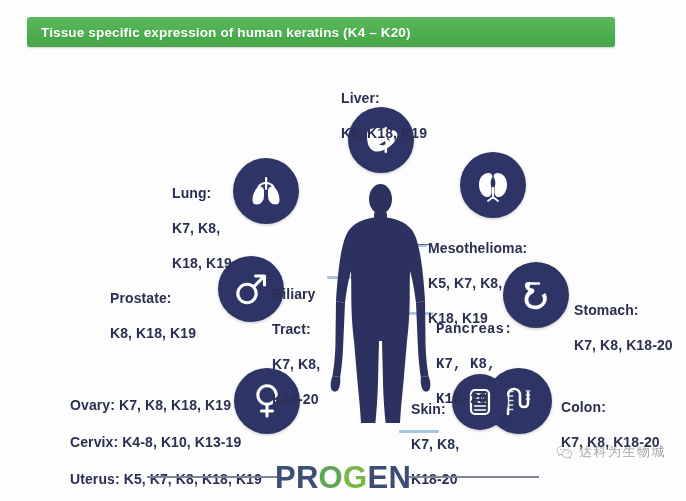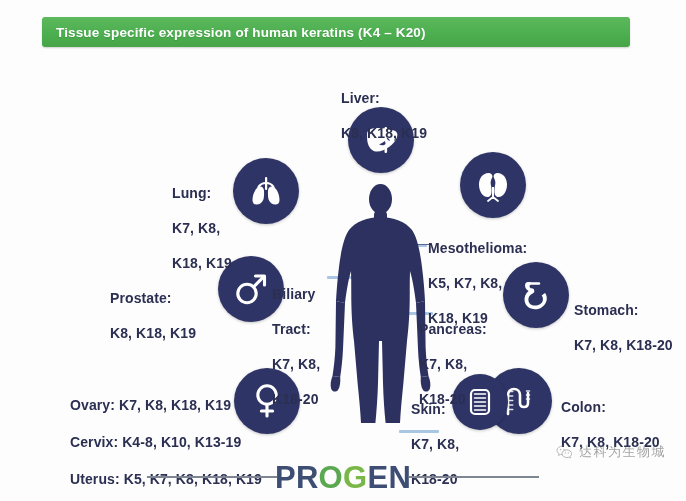--- a/index.html
+++ b/index.html
@@ -5,21 +5,21 @@
   html,body{margin:0;padding:0;}
   body{
     width:686px;height:501px;background:#ffffff;
     font-family:"Liberation Sans",sans-serif;
     overflow:hidden;position:relative;
   }
   #slide{position:absolute;inset:0;background:#fdfdfd;}
 
   
   #title-banner{
-    position:absolute;left:42px;top:17px;width:588px;height:30px;
+    position:absolute;left:27px;top:17px;width:588px;height:30px;
     background:linear-gradient(180deg,#5cb85c 0%,#4caf50 55%,#46a546 100%);
     border-radius:3px;display:flex;align-items:center;
     box-shadow:0 1px 2px rgba(0,0,0,.18);
   }
   #title-banner .txt{
     color:#ffffff;font-size:13.5px;font-weight:bold;
     letter-spacing:.15px;padding-left:14px;white-space:nowrap;
     text-shadow:0 1px 1px rgba(0,0,0,.12);
   }
 
@@ -245,21 +245,21 @@
     <span class="ln">Tract:</span>
     <span class="ln">K7, K8,</span>
     <span class="ln">K18-20</span>
   </div>
 
   <div class="lbl" style="left:574px;top:282px;">
     <span class="hd">Stomach:</span>
     <span class="ln">K7, K8, K18-20</span>
   </div>
 
-  <div class="lbl" style="left:419px;top:301px;">
+  <div class="lbl" style="left:436px;top:301px;font-family:Liberation Mono, monospace;">
     <span class="hd">Pancreas:</span>
     <span class="ln">K7, K8,</span>
     <span class="ln">K18-20</span>
   </div>
 
   <div class="lbl" style="left:561px;top:379px;">
     <span class="hd">Colon:</span>
     <span class="ln">K7, K8, K18-20</span>
   </div>
 

